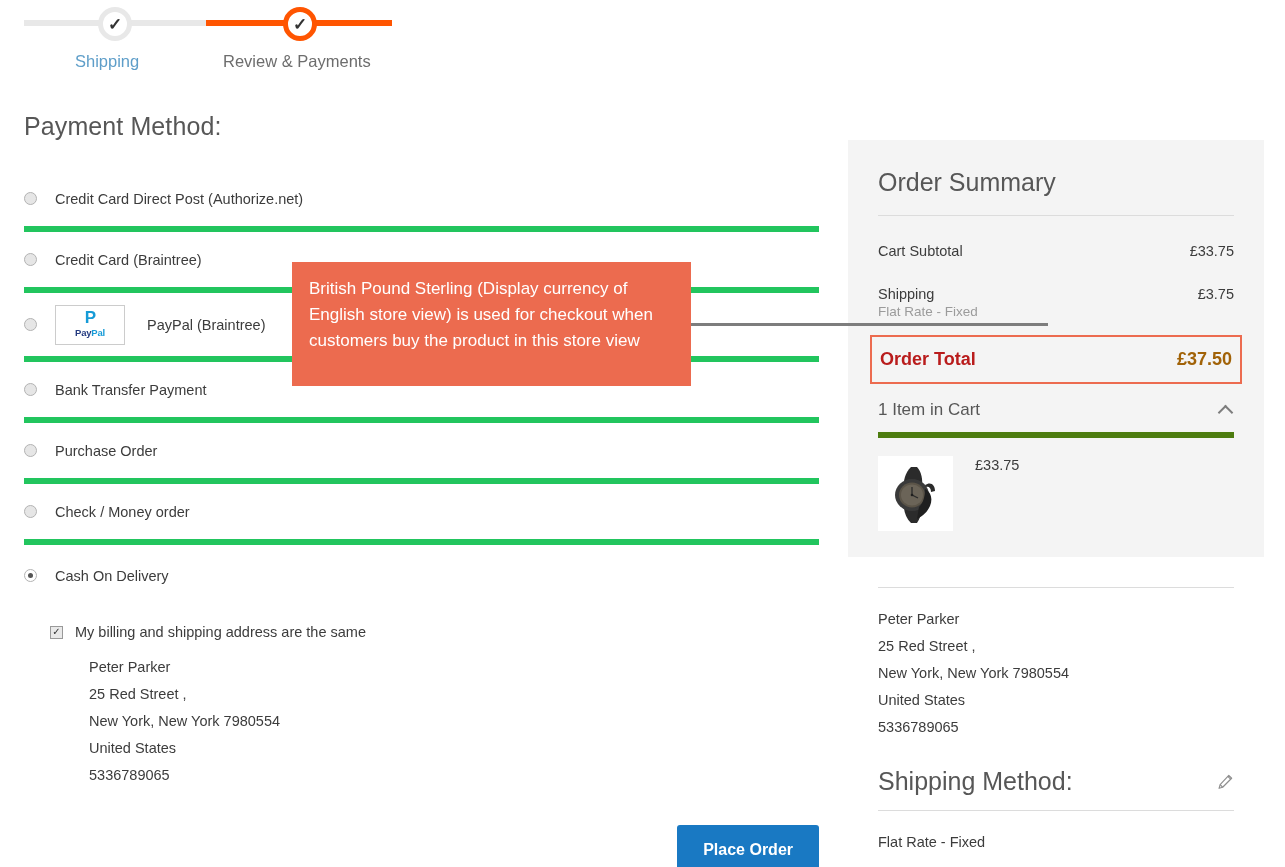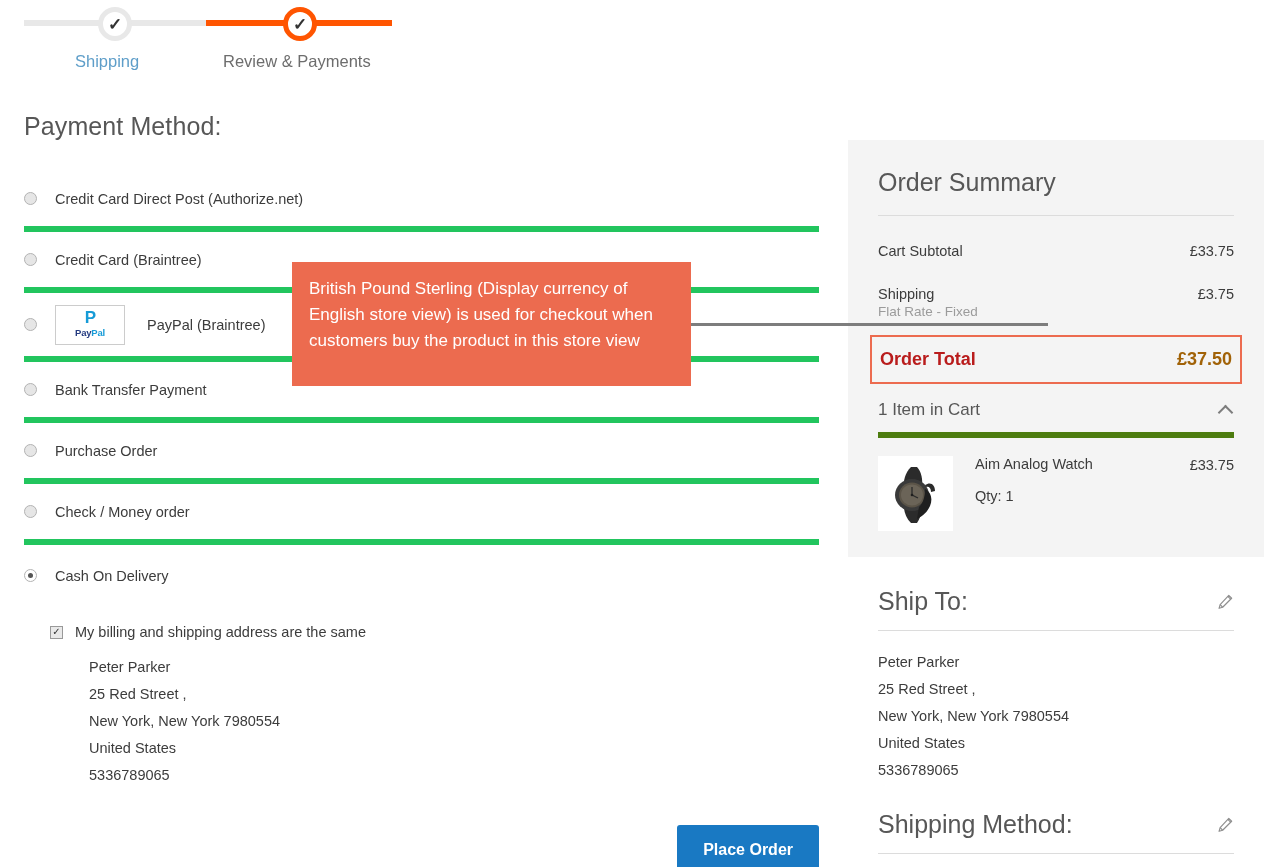--- a/index.html
+++ b/index.html
@@ -232,37 +232,25 @@
               <ellipse cx="31" cy="36" rx="13" ry="12.5" fill="#5b5448"></ellipse>
               <ellipse cx="31" cy="36" rx="11" ry="10.5" fill="#6b6458"></ellipse>
               <line x1="31" y1="36" x2="31" y2="28" stroke="#2a2a2a" stroke-width="1.3"></line>
               <line x1="31" y1="36" x2="37" y2="39" stroke="#2a2a2a" stroke-width="1.3"></line>
               <circle cx="31" cy="36" r="1.3" fill="#1f1f1f"></circle>
               <path d="M44 30 C50 33 52 40 49 47 C46 54 40 58 36 60 L38 48 C42 44 44 38 44 30 Z" fill="#1f1f1f"></path>
               <path d="M44 26 C50 22 54 26 54 32 L50 33 C50 29 48 27 45 28 Z" fill="#2b2b2b"></path>
             </g>
           </svg>
         </div>
-        <div class="item-mid">
-          <div class="item-name">Aim Analog Watch</div>
-          <div class="item-qty">Qty: 1</div>
-        </div>
         <div class="item-price">£33.75</div>
       </div>
     </div>
 
     <div class="block">
-      <div class="block-head">
-        <div class="block-title">Ship To:</div>
-        <svg class="pencil" viewBox="0 0 20 20">
-          <path d="M14.2 2.6 L17.4 5.8 L7.4 15.8 L3.4 17 L4.6 13 Z" fill="none" stroke="#8f8f8f" stroke-width="1.3" stroke-linejoin="round"></path>
-          <path d="M13.1 3.7 L16.3 6.9" stroke="#8f8f8f" stroke-width="1.3"></path>
-          <path d="M4.6 13 L7.4 15.8" stroke="#8f8f8f" stroke-width="1.3"></path>
-        </svg>
-      </div>
       <div class="block-hr"></div>
       <div class="block-body">
         <div>Peter Parker</div>
         <div>25 Red Street ,</div>
         <div>New York, New York 7980554</div>
         <div>United States</div>
         <div>5336789065</div>
       </div>
     </div>
 

